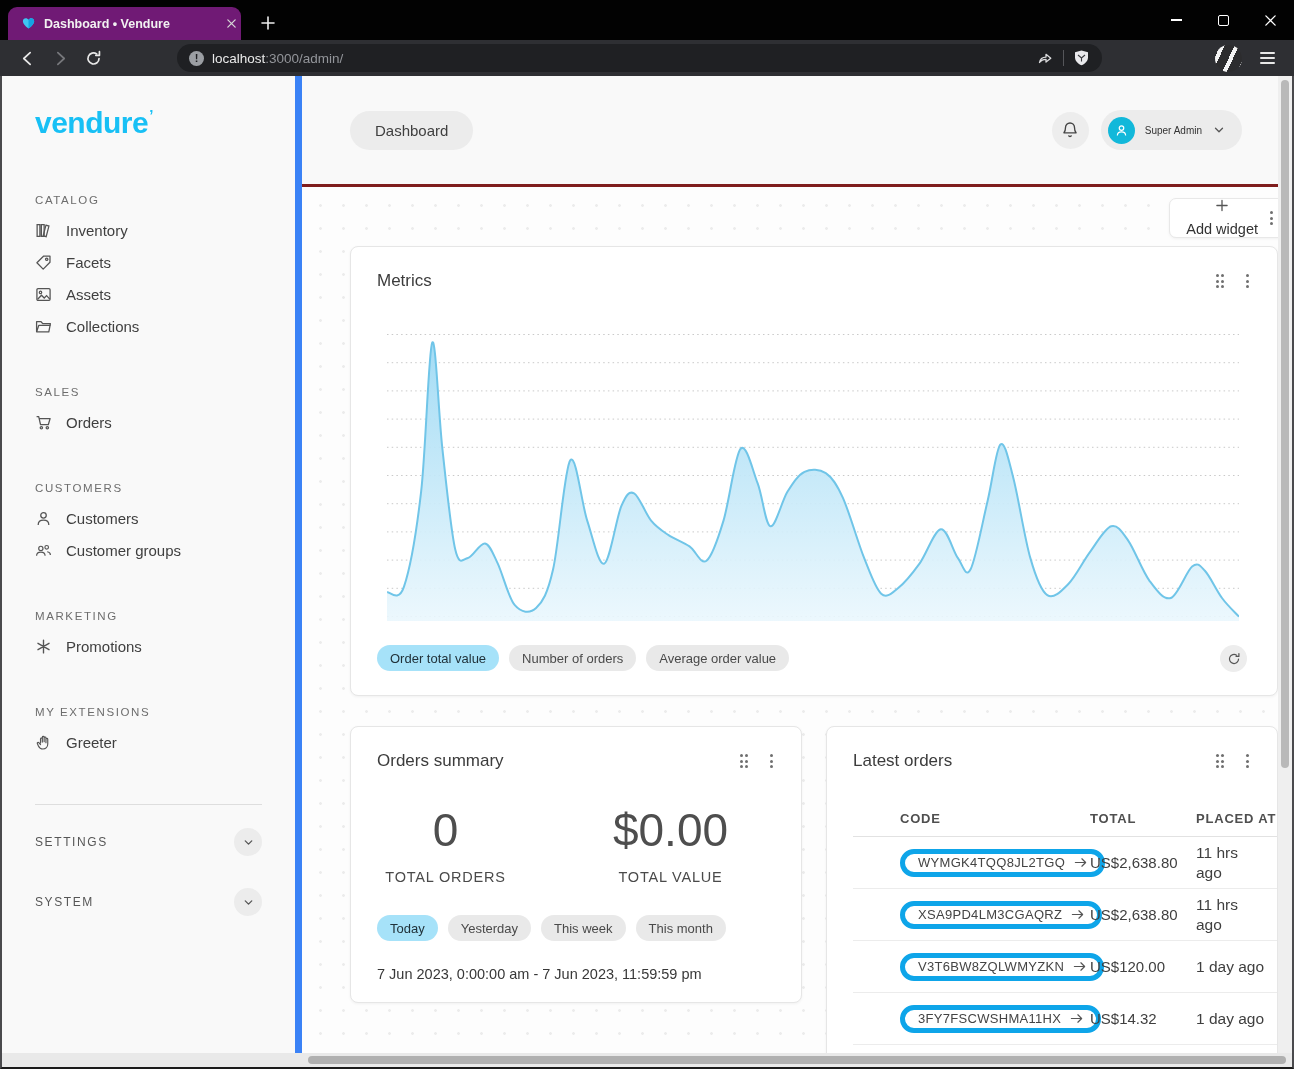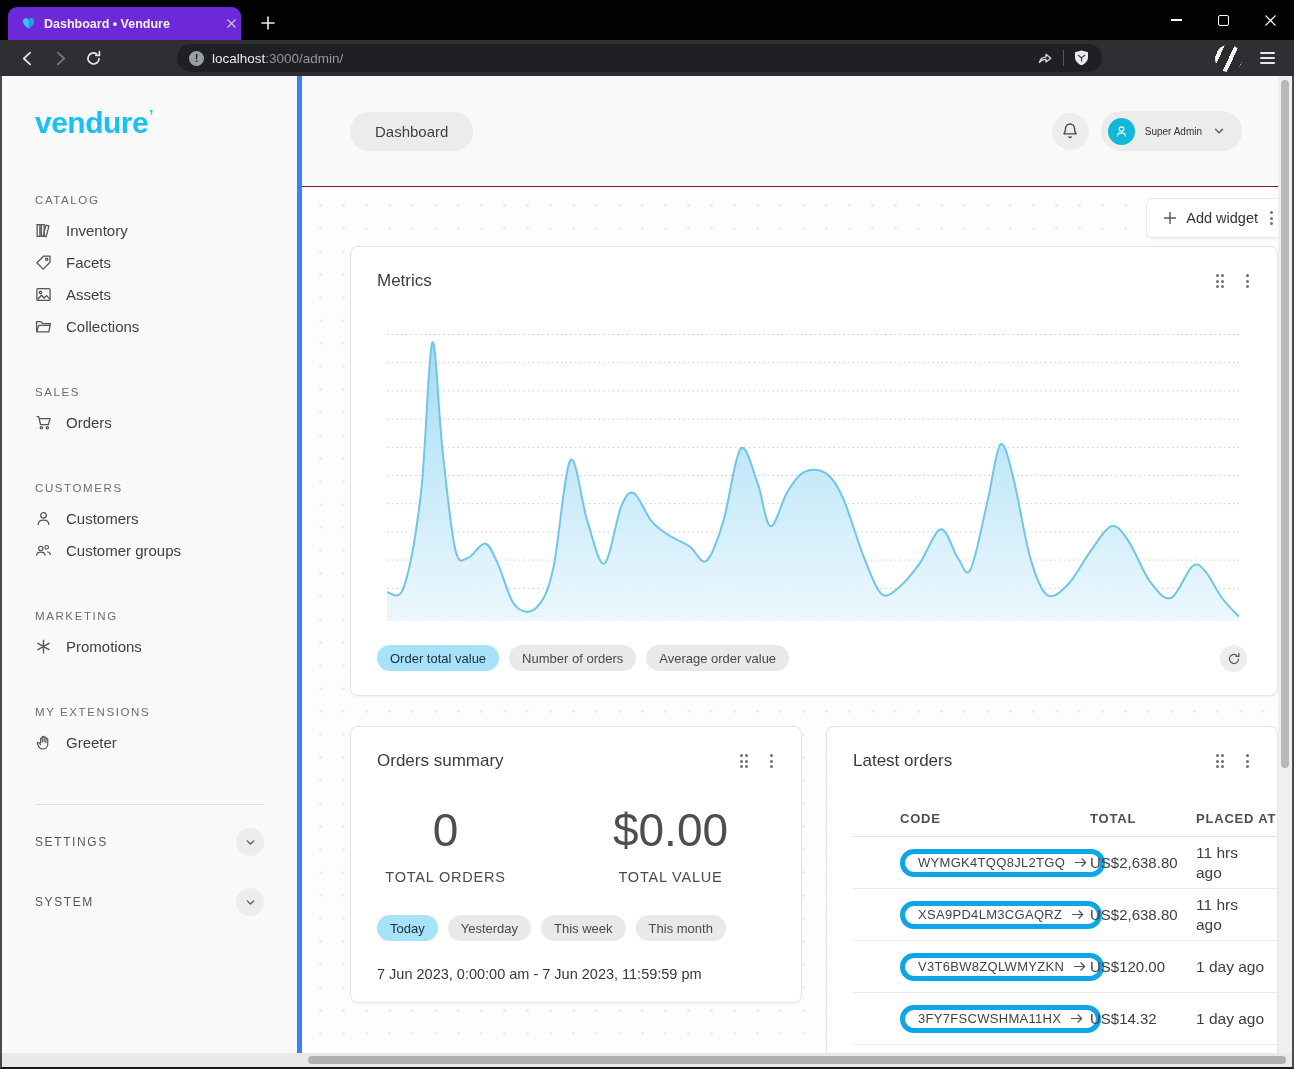--- a/index.html
+++ b/index.html
@@ -2,21 +2,21 @@
 <html><head>
 <meta charset="utf-8">
 <style>
   * { box-sizing: border-box; margin: 0; padding: 0; }
   html,body { width:1294px; height:1069px; overflow:hidden; background:#000;
     font-family:"Liberation Sans","DejaVu Sans",sans-serif; }
   .window { width:1294px; height:1069px; display:flex; flex-direction:column; }
 
   
   .titlebar { height:40px; background:#020202; display:flex; align-items:flex-end; flex:none; }
-  .tab { width:233px; height:33px; margin-left:8px; background:#6d28d9; border-radius:9px 9px 0 0;
+  .tab { width:233px; height:33px; margin-left:8px; background:#701a75; border-radius:9px 9px 0 0;
     display:flex; align-items:center; padding:0 4px 0 13px; gap:8px; }
   .tab-title { color:#f2f2f2; font-size:12.5px; font-weight:bold; flex:1; white-space:nowrap; overflow:hidden; }
   .tab-close, .new-tab { display:flex; align-items:center; justify-content:center; cursor:pointer; }
   .new-tab { width:30px; height:30px; margin:0 0 2px 12px; }
   .win-controls { margin-left:auto; display:flex; height:40px; align-self:flex-start; }
   .win-btn { width:47px; height:40px; display:flex; align-items:center; justify-content:center; }
   .glyph-min { width:11px; height:2px; background:#fff; }
   .glyph-max { width:11px; height:11px; border:1.4px solid #fff; border-radius:2px; }
 
   
@@ -34,58 +34,58 @@
     background:repeating-linear-gradient(115deg,#2c2c2e 0 5px,#f4f4f4 5px 9px,#2c2c2e 9px 13px); cursor:pointer; }
   .menu-btn { width:30px; height:28px; margin-left:10px; display:flex; flex-direction:column;
     justify-content:center; gap:3px; align-items:center; cursor:pointer; }
   .menu-btn i { width:15px; height:2px; background:#e8e8e8; border-radius:1px; }
 
   
   .page { flex:1; display:flex; position:relative; background:#fdfdfd; overflow:hidden;
     border-left:2px solid #4a4a4d; border-right:2px solid #4a4a4d; border-bottom:2px solid #1a1a1a; }
 
   
-  .sidebar { width:300px; flex:none; background:#f9f9f9; border-right:5px solid #3b82f6; padding:30px 33px 0; }
+  .sidebar { width:300px; flex:none; background:#f9f9f9; border-right:7px solid #3b82f6; padding:30px 33px 0; }
   .logo { color:#18c0f5; font-size:30px; font-weight:bold; letter-spacing:-0.5px; cursor:pointer; }
   .logo-mark { font-size:15px; vertical-align:top; margin-left:1px; }
   .nav-section { margin-top:44px; }
   .nav-section.first { margin-top:54px; }
   .nav-label { font-size:11.5px; color:#6d6d6d; letter-spacing:1.6px; margin-bottom:8px; }
   .nav-item { display:flex; align-items:center; gap:14px; height:32px; font-size:15px; color:#404040; cursor:pointer; }
   .nav-item svg { flex:none; }
   .sidebar-divider { margin-top:46px; border-top:1px solid #dedede; }
   .collapse-row { margin-top:14px; height:46px; display:flex; align-items:center; justify-content:space-between; cursor:pointer; }
   .collapse-label { font-size:12px; color:#565656; letter-spacing:1.6px; }
   .collapse-btn { width:28px; height:28px; border-radius:50%; background:#ececec; border:none;
     display:flex; align-items:center; justify-content:center; cursor:pointer; }
 
   
   .main { flex:1; display:flex; flex-direction:column; overflow:hidden; position:relative; }
-  .main-header { height:111px; background:#f9f9f9; border-bottom:1px solid #7f1d1d;
+  .main-header { height:111px; background:#f9f9f9; border-bottom:3px solid #7f1d1d;
     display:flex; align-items:center; padding:0 50px 0 48px; flex:none; }
   .breadcrumb-pill { height:39px; background:#ececec; border-radius:20px; padding:0 25px;
     display:flex; align-items:center; font-size:15px; color:#3f3f3f; cursor:pointer; }
   .header-right { margin-left:auto; display:flex; align-items:center; gap:12px; }
   .bell-btn { width:37px; height:37px; border-radius:50%; background:#ededed; border:none;
     display:flex; align-items:center; justify-content:center; cursor:pointer; }
   .user-pill { height:40px; background:#ececec; border-radius:20px; display:flex; align-items:center;
     gap:10px; padding:0 16px 0 7px; cursor:pointer; }
   .user-avatar { width:27px; height:27px; border-radius:50%; background:#12b8da;
     display:flex; align-items:center; justify-content:center; }
   .user-name { font-size:10px; color:#333; }
 
   .content { flex:1; background:#fdfdfd; padding:11px 4px 0 48px; overflow:hidden;
     background-image:radial-gradient(circle,#ececec 1.3px,transparent 1.5px);
     background-size:23px 23px; background-position:7px 7px; }
   .add-row { display:flex; justify-content:flex-end; margin-bottom:8px; }
   .add-widget-card { background:#fff; border:1px solid #e8e8e8; border-radius:7px; height:40px;
     display:flex; align-items:center; padding:0 12px 0 6px; box-shadow:0 1px 3px rgba(0,0,0,.05); }
   .add-widget-btn { display:flex; align-items:center; gap:9px; background:none; border:none;
     font-size:14.5px; color:#333; padding:0 10px; height:100%; cursor:pointer;
-    font-family:"Liberation Sans","DejaVu Sans",sans-serif; }
+    font-family:"Liberation Sans","DejaVu Sans",sans-serif;flex-direction:column; }
 
   .card { background:#fff; border:1px solid #e6e6e6; border-radius:8px; box-shadow:0 1px 3px rgba(0,0,0,.05); }
   .card-header { display:flex; align-items:center; padding:24px 26px 0; }
   .card-title { font-size:17px; color:#3c3c3c; font-weight:normal; }
   .card-actions { margin-left:auto; display:flex; align-items:center; gap:20px; }
   .drag-handle { display:grid; grid-template-columns:repeat(2,3px); grid-gap:2.5px; cursor:grab; }
   .drag-handle i, .kebab i { width:3px; height:3px; border-radius:50%; background:#6f6f6f; }
   .kebab { display:flex; flex-direction:column; gap:2.5px; background:none; border:none; cursor:pointer; padding:2px; }
 
   .metrics-card { width:928px; height:450px; margin-bottom:30px; position:relative; }

